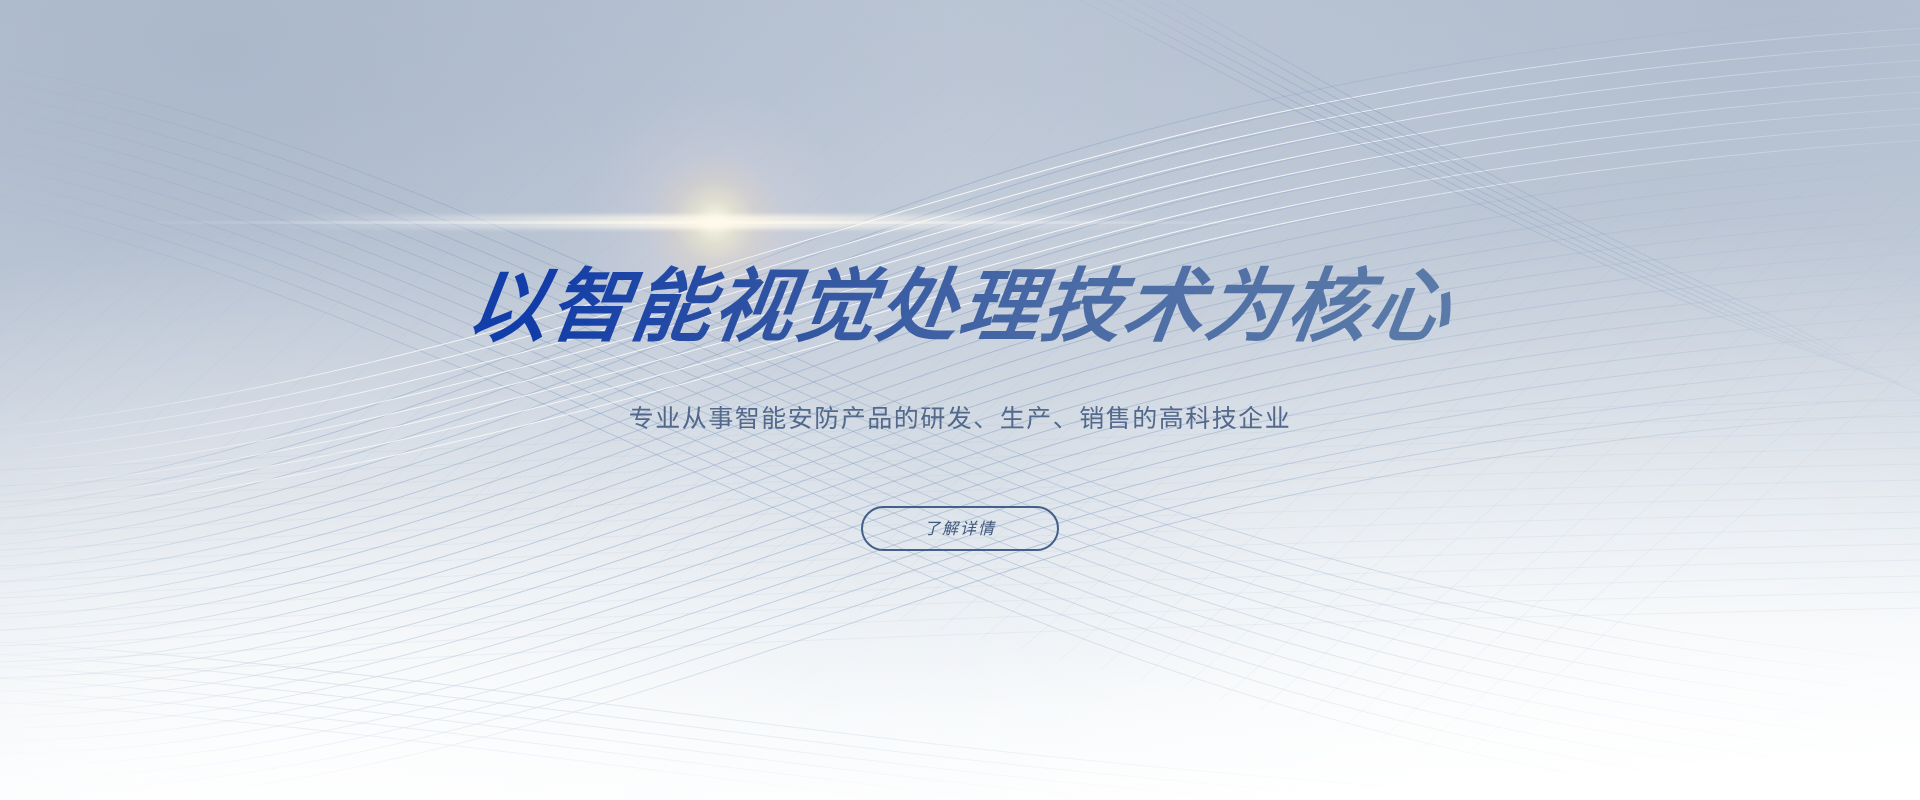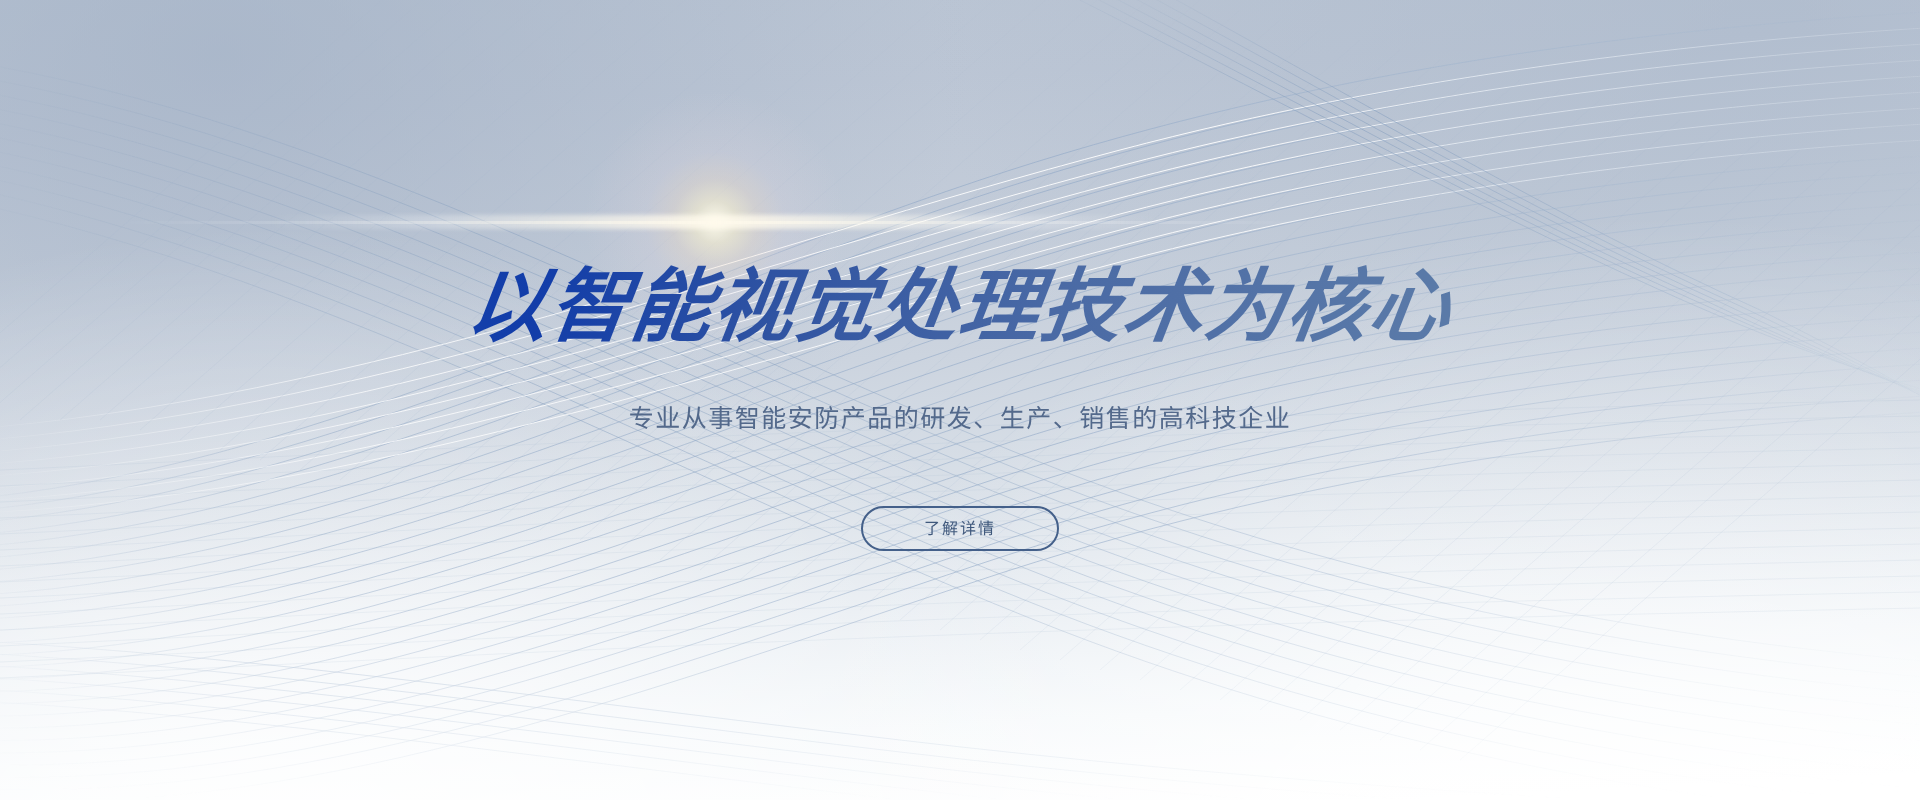--- a/index.html
+++ b/index.html
@@ -156,20 +156,21 @@
     line-height: 41px;
     border: 2px solid #44608a;
     border-radius: 23px;
     background: transparent;
     color: #3f587c;
     font-size: 16px;
     letter-spacing: 2px;
     font-family: "Liberation Sans", "DejaVu Sans", sans-serif;
     cursor: pointer;
     padding: 0;
+    font-style: italic;
   }
 </style>
 </head>
 <body>
 
 <div class="banner">
 
   <div class="tone tone-tl"></div>
   <div class="tone tone-tr"></div>
   <div class="tone tone-bl"></div>

